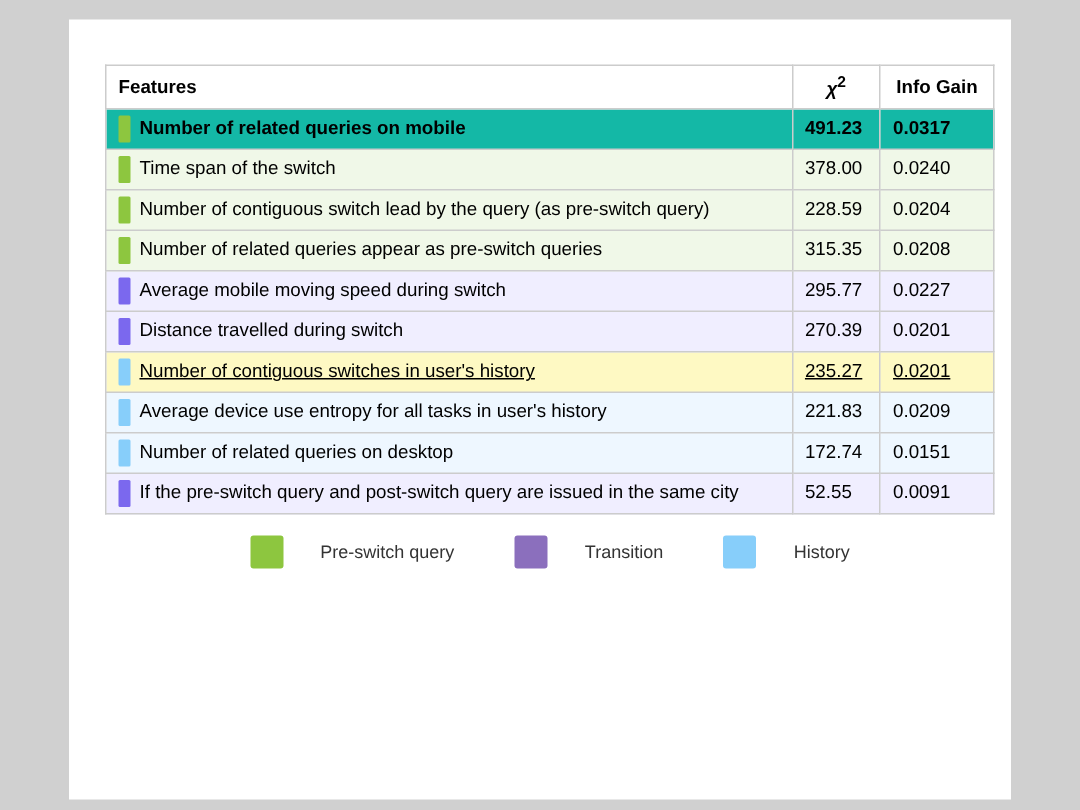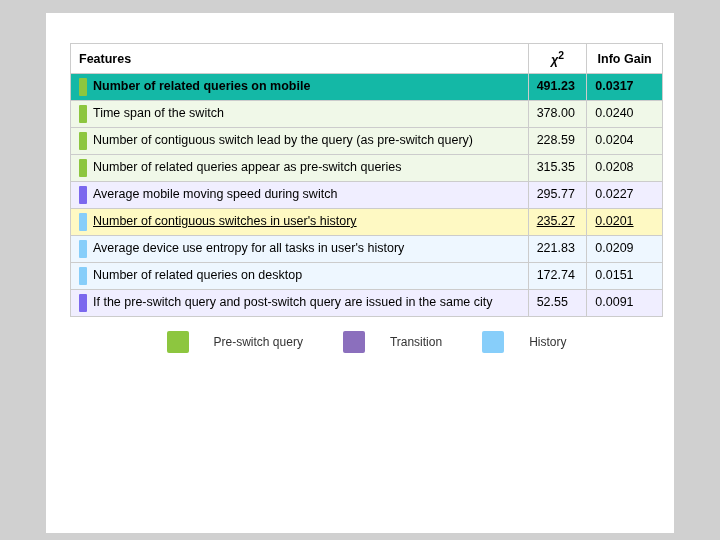--- a/index.html
+++ b/index.html
@@ -147,20 +147,30 @@
         </tr>
         <tr style="background-color: rgb(240, 238, 255);">
           <td>
             <div class="feature-cell">
               <span class="color-bar" style="background-color: rgb(123, 104, 238);"></span>
               <span>Average mobile moving speed during switch</span>
             </div>
           </td>
           <td class="num">295.77</td>
           <td class="num">0.0227</td>
+        </tr>
+        <tr style="background-color: rgb(240, 238, 255);">
+          <td>
+            <div class="feature-cell">
+              <span class="color-bar" style="background-color: rgb(123, 104, 238);"></span>
+              <span>Distance travelled during switch</span>
+            </div>
+          </td>
+          <td class="num">270.39</td>
+          <td class="num">0.0201</td>
         </tr>
         <tr style="background-color: #fef9c3; text-decoration: underline;">
           <td>
             <div class="feature-cell">
               <span class="color-bar" style="background-color: rgb(135, 206, 250);"></span>
               <span>Number of contiguous switches in user's history</span>
             </div>
           </td>
           <td class="num">235.27</td>
           <td class="num">0.0201</td>

